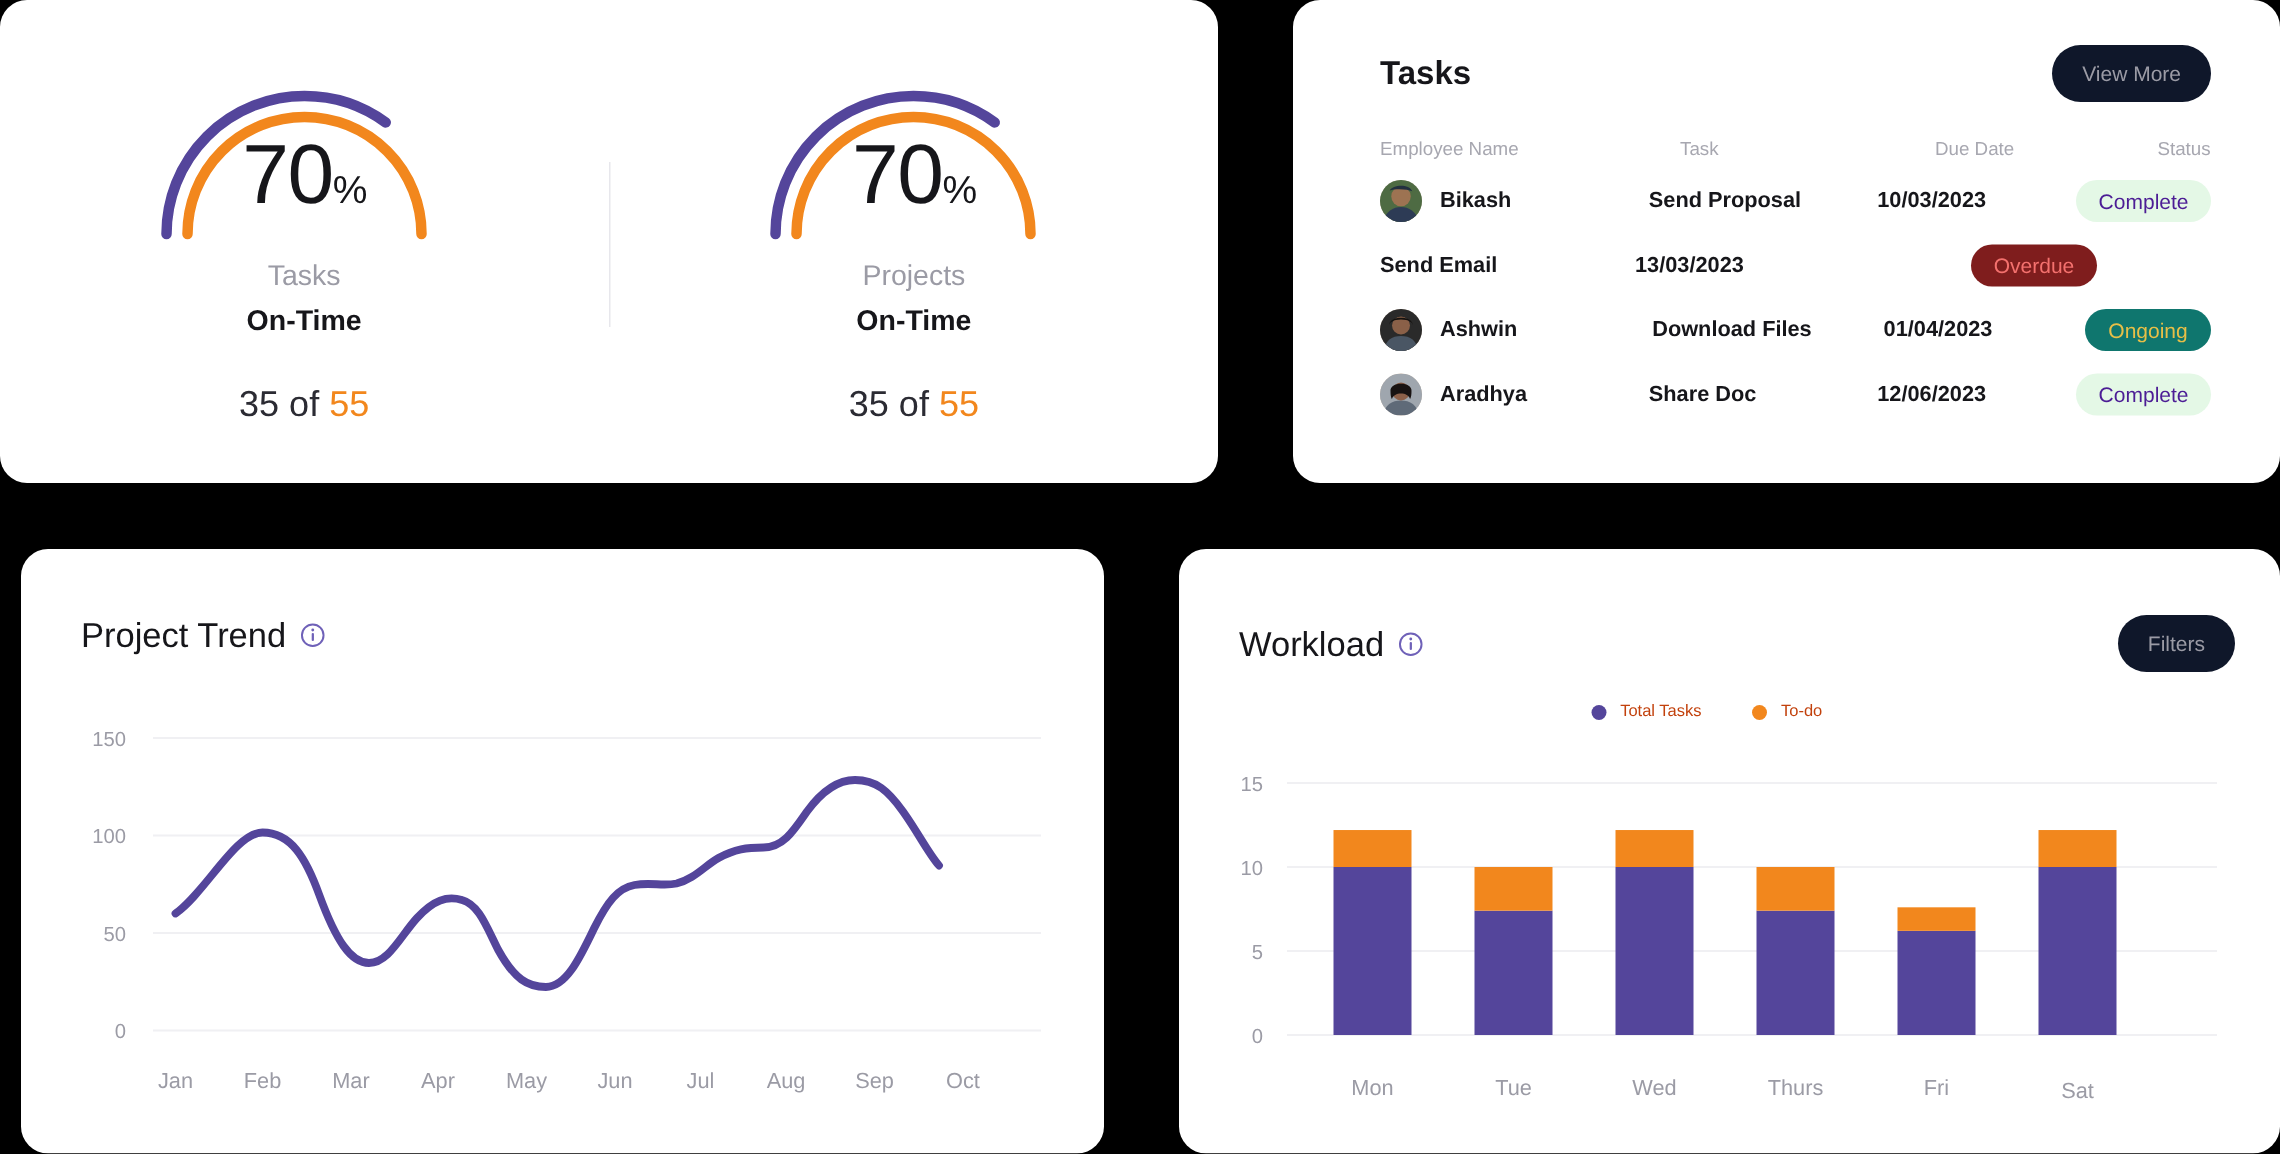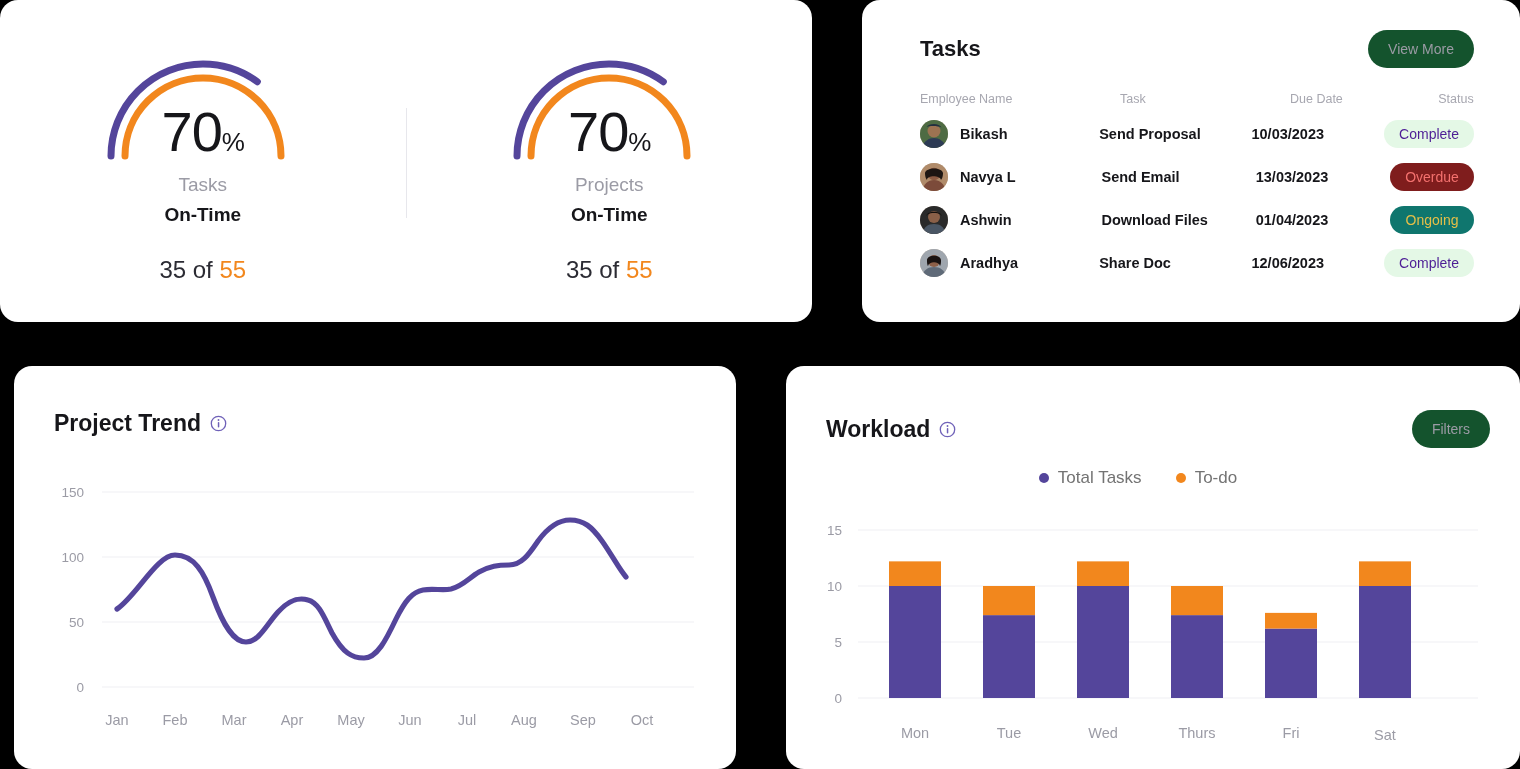--- a/index.html
+++ b/index.html
@@ -49,21 +49,21 @@
     position: relative;
     width: 200px;
     height: 118px;
     margin: 0 auto;
   }
   .gauge-wrap svg { display: block; }
 
   .gauge-value {
     position: absolute;
     left: 0; right: 0;
-    top: 60px;
+    top: 44px;
     font-size: 56px;
     font-weight: 400;
     color: #16161a;
     letter-spacing: -1px;
     line-height: 1;
   }
   .gauge-value .pct {
     font-size: 26px;
     font-weight: 400;
     vertical-align: baseline;
@@ -95,21 +95,21 @@
     align-items: center;
     justify-content: space-between;
     padding: 30px 46px 0 58px;
   }
   .tasks-title {
     font-size: 22px;
     font-weight: 700;
     color: #16161a;
   }
   .pill-btn {
-    background: #14532d;
+    background: #0f172a;
     color: #9b9ba5;
     border: none;
     border-radius: 22px;
     font-size: 14px;
     padding: 11px 20px;
     font-family: "Liberation Sans", sans-serif;
     cursor: pointer;
   }
 
   .tasks-table {
@@ -165,21 +165,21 @@
   
   #card-trend { left: 14px; top: 366px; width: 722px; height: 403px; }
 
   .chart-head {
     display: flex;
     align-items: center;
     padding: 44px 30px 0 40px;
   }
   .chart-title {
     font-size: 23px;
-    font-weight: 700;
+    font-weight: 400;
     color: #16161a;
     display: flex;
     align-items: center;
     gap: 9px;
   }
   .info-icon { display: inline-flex; }
 
   .head-right {
     margin-left: auto;
     display: flex;
@@ -222,21 +222,21 @@
   
   #card-workload { left: 786px; top: 366px; width: 734px; height: 403px; }
 
   .wl-legend {
     display: flex;
     gap: 34px;
     justify-content: center;
     margin-top: 20px;
     padding-right: 30px;
   }
-  .wl-legend .legend-item { font-size: 17px; color: #737373; }
+  .wl-legend .legend-item { font-size: 11px; color: #c2410c; align-items: flex-end; }
 </style>
 </head>
 <body>
 
 <div class="page">
 
   <div class="card" id="card-gauges">
     <div class="gauge-row">
 
       <div class="gauge-col">
@@ -297,31 +297,20 @@
           <span>Bikash</span>
         </div>
         <div class="c-task">Send Proposal</div>
         <div class="c-date">10/03/2023</div>
         <div class="c-status">
           <span class="badge complete">Complete</span>
         </div>
       </div>
 
       <div class="trow body">
-        <div class="c-name">
-          <span class="avatar">
-            <svg width="28" height="28" viewBox="0 0 28 28">
-                <rect width="28" height="28" fill="#b08b6a"></rect>
-                <path d="M3 28c0-7 5-11 11-11s11 4 11 11z" fill="#7c4b3a"></path>
-                <circle cx="14" cy="11" r="6.2" fill="#8d5a42"></circle>
-                <path d="M5 10c1-6 17-6 18 0 0 5-2 7-2 7-1-5-14-5-14 0 0 0-2-2-2-7z" fill="#1d1512"></path>
-              </svg>
-          </span>
-          <span>Navya L</span>
-        </div>
         <div class="c-task">Send Email</div>
         <div class="c-date">13/03/2023</div>
         <div class="c-status">
           <span class="badge overdue">Overdue</span>
         </div>
       </div>
 
       <div class="trow body">
         <div class="c-name">
           <span class="avatar">

